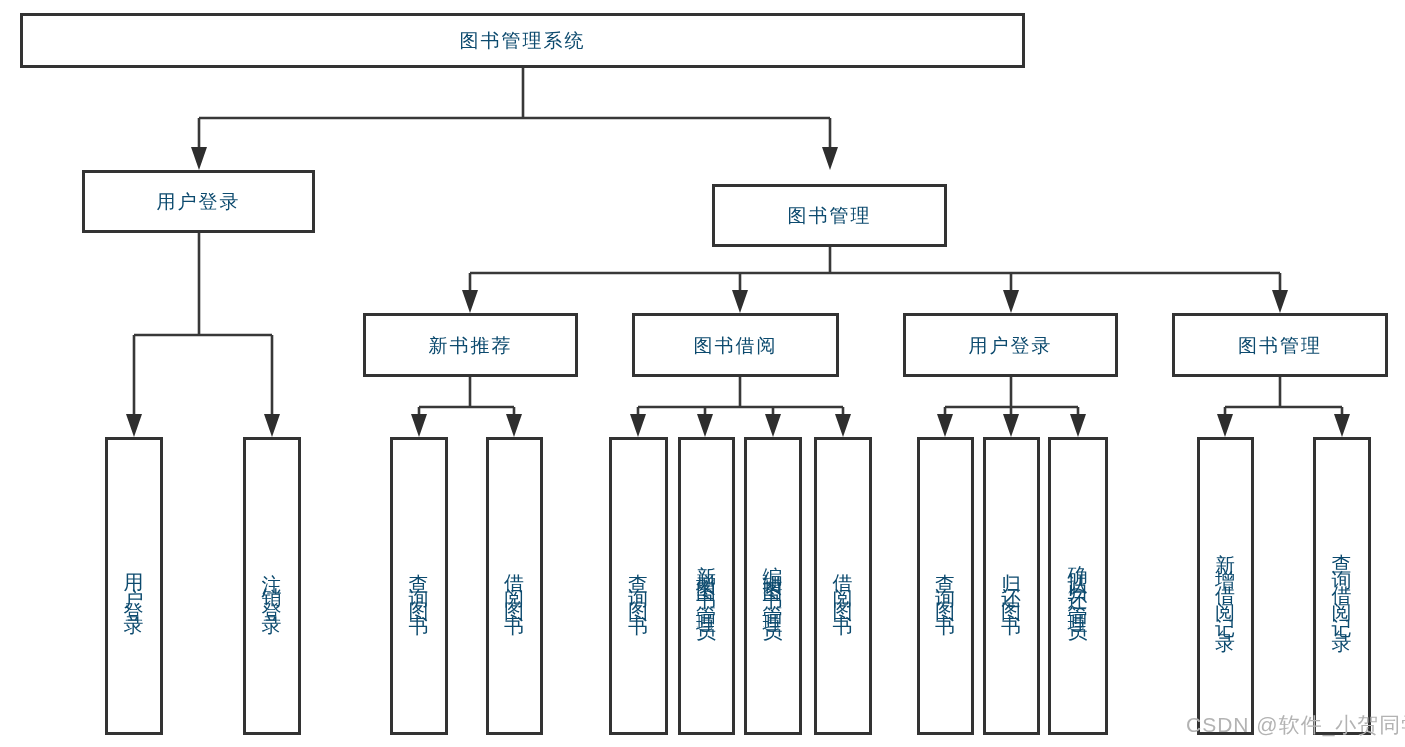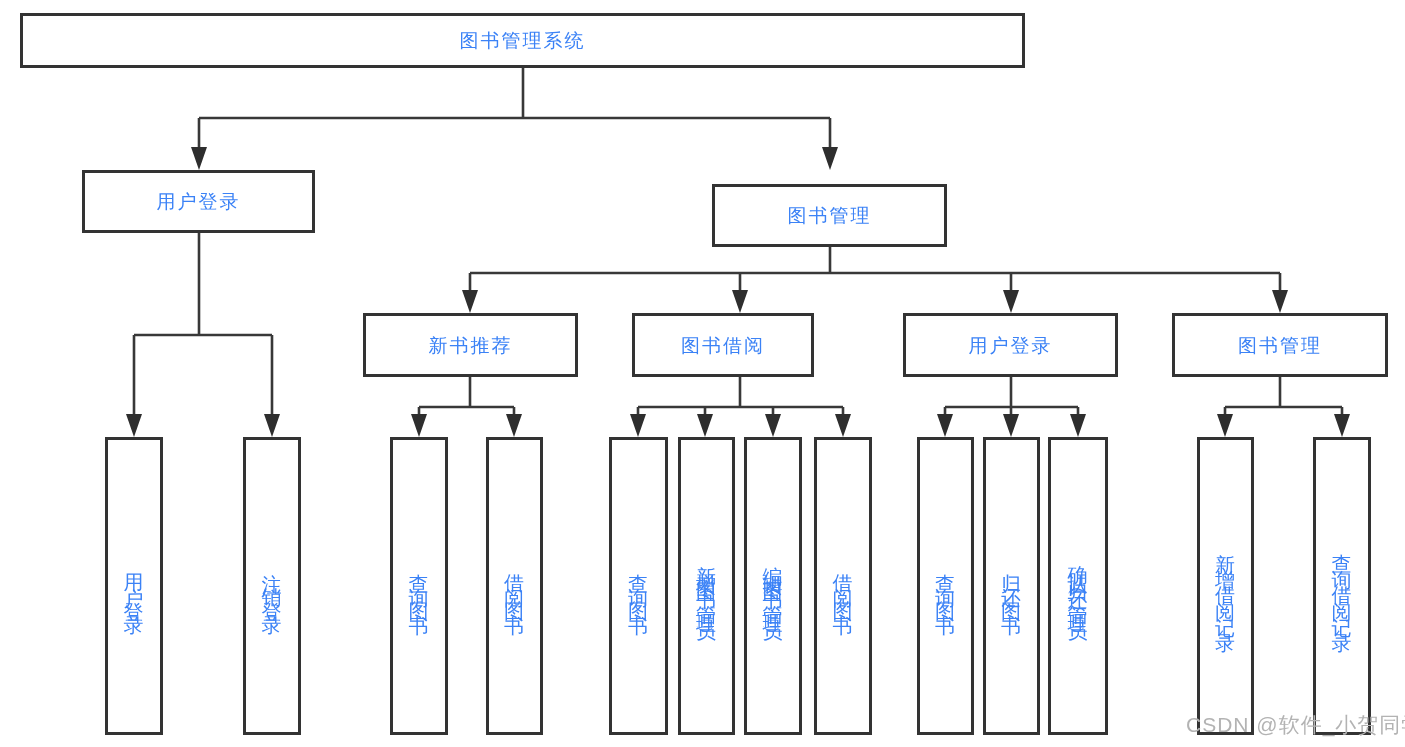--- a/index.html
+++ b/index.html
@@ -3,21 +3,21 @@
 <meta charset="utf-8">
 <style>
   html,body{margin:0;padding:0;background:#ffffff;}
   #canvas{
     position:relative;width:1405px;height:747px;background:#ffffff;overflow:hidden;
     font-family:"Liberation Sans","DejaVu Sans",sans-serif;
   }
   #connectors{position:absolute;left:0;top:0;width:1405px;height:747px;}
   .node{
     position:absolute;box-sizing:border-box;border:3px solid #333333;background:#ffffff;
-    color:#3b82f6;display:flex;align-items:center;justify-content:center;
+    color:#0c4a6e;display:flex;align-items:center;justify-content:center;
   }
   .hbox{font-size:19px;letter-spacing:2px;line-height:1;}
   .vbox{
     writing-mode:vertical-rl;text-orientation:mixed;
     font-size:20px;line-height:1;
   }
   .ls-wide{letter-spacing:14px;}
   .ls-mid{letter-spacing:16px;}
   .ls-tight{letter-spacing:8px;}
   #watermark{
@@ -95,21 +95,21 @@
       <polygon points="1334,414 1350,414 1342,437"></polygon>
     </g>
   </svg>
 
   <div class="node hbox" style="left:20px;top:13px;width:1005px;height:55px">图书管理系统</div>
 
   <div class="node hbox" style="left:82px;top:170px;width:233px;height:63px">用户登录</div>
   <div class="node hbox" style="left:712px;top:184px;width:235px;height:63px">图书管理</div>
 
   <div class="node hbox" style="left:363px;top:313px;width:215px;height:64px">新书推荐</div>
-  <div class="node hbox" style="left:632px;top:313px;width:182px;height:64px">图书借阅</div>
+  <div class="node hbox" style="left:632px;top:313px;width:207px;height:64px">图书借阅</div>
   <div class="node hbox" style="left:903px;top:313px;width:215px;height:64px">用户登录</div>
   <div class="node hbox" style="left:1172px;top:313px;width:216px;height:64px">图书管理</div>
 
   <div class="node vbox ls-wide" style="left:105px;top:437px;width:58px;height:298px">用户登录</div>
   <div class="node vbox ls-wide" style="left:243px;top:437px;width:58px;height:298px">注销登录</div>
 
   <div class="node vbox ls-wide" style="left:390px;top:437px;width:58px;height:298px">查询图书</div>
   <div class="node vbox ls-wide" style="left:486px;top:437px;width:57px;height:298px">借阅图书</div>
 
   <div class="node vbox ls-wide" style="left:609px;top:437px;width:59px;height:298px">查询图书</div>

